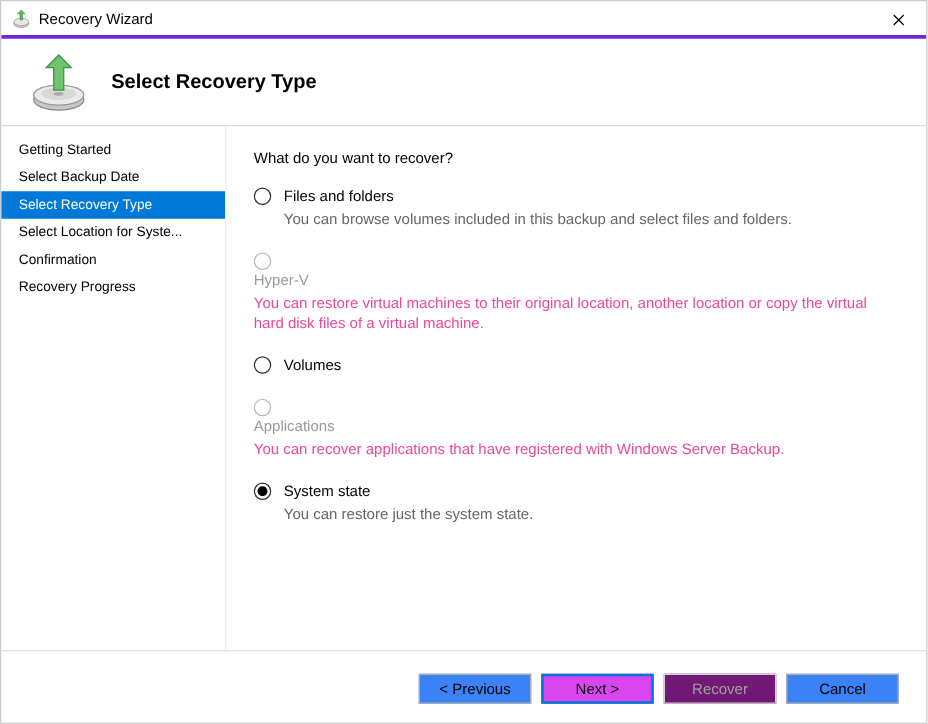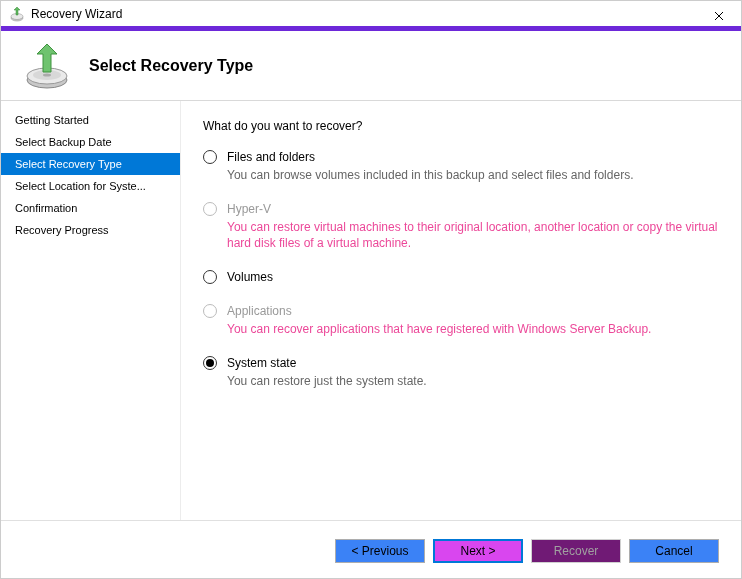--- a/index.html
+++ b/index.html
@@ -10,21 +10,21 @@
       width: 742px;
       height: 579px;
       overflow: hidden;
       border: 1px solid #ccc;
     }
     .titlebar {
       height: 30px;
       display: flex;
       align-items: center;
       padding: 0 8px;
-      border-bottom: 5px solid #6d28d9;
+      border-bottom: 3px solid #6d28d9;
       position: relative;
     }
     .titlebar .title-icon {
       width: 16px; height: 16px; margin-right: 6px;
       display:flex; align-items:center; justify-content:center;
     }
     .titlebar .title-text { font-size: 12px; color:#000; }
     .titlebar .close {
       position:absolute; right:0; top:0; width:45px; height:30px;
       display:flex; align-items:center; justify-content:center;
@@ -73,21 +73,21 @@
       padding:18px 22px 10px 22px;
       overflow:auto;
     }
     .prompt {
       font-size:12px; color:#000; margin-bottom:16px;
     }
     .option {
       display:flex;
       margin-bottom:18px;
     }
-    .option.disabled { color:#999; }
+    .option.disabled { color:#999;flex-direction:column; }
     .radio {
       width:14px; height:14px; border-radius:50%;
       border:1px solid #333; margin-right:10px; margin-top:1px;
       flex-shrink:0; position:relative; background:#fff;
     }
     .option.disabled .radio { border-color:#bbb; }
     .radio.checked::after {
       content:""; position:absolute; top:2px; left:2px;
       width:8px; height:8px; border-radius:50%; background:#000;
     }

